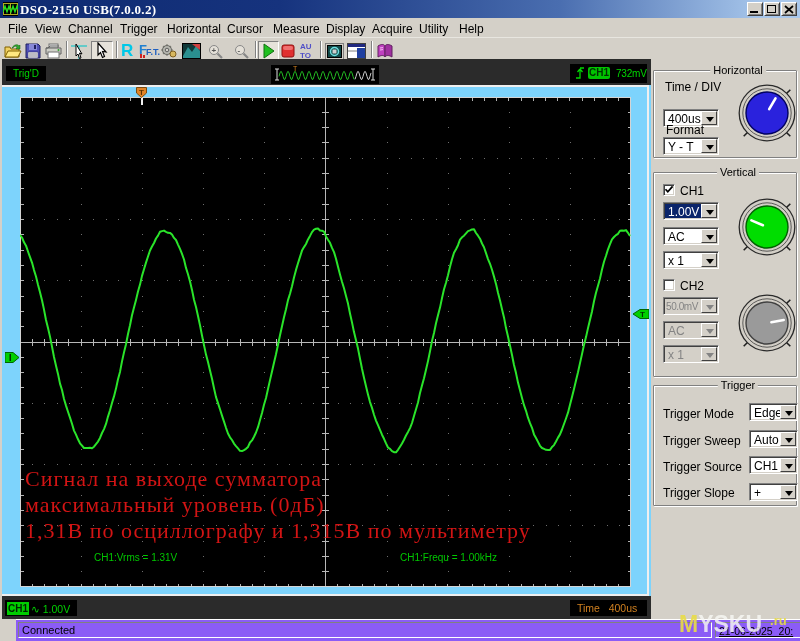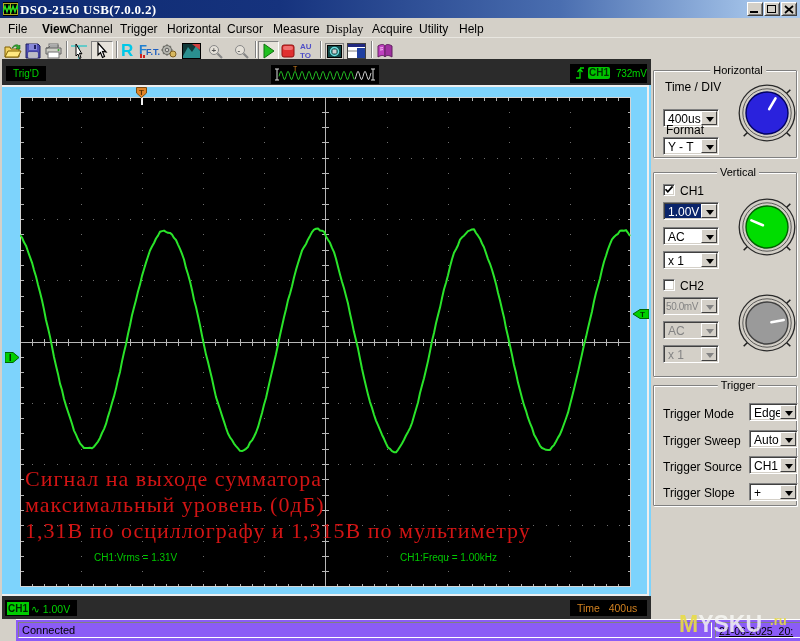--- a/index.html
+++ b/index.html
@@ -60,27 +60,27 @@
     <span style="position:absolute;left:2px;top:2px;width:9px;height:8px;border:1.5px solid #000;"></span>
   </div>
 <div class="abs tbtn" style="left:781px;">
     <svg style="position:absolute;left:2px;top:2px" width="10" height="9" viewBox="0 0 10 9">
       <path d="M1,1 L9,8 M9,1 L1,8" stroke="#000" stroke-width="1.7"></path>
     </svg>
   </div>
 
 <div class="abs menubar">
 <span style="left:8px;">File</span>
-    <span style="left:42px;font-weight:bold;">View</span>
+    <span style="left:35px;">View</span>
     <span style="left:68px;">Channel</span>
     <span style="left:120px;">Trigger</span>
     <span style="left:167px;">Horizontal</span>
     <span style="left:227px;text-align:center;">Cursor</span>
     <span style="left:273px;">Measure</span>
-    <span style="left:326px;font-family:Liberation Serif, serif;">Display</span>
+    <span style="left:326px;">Display</span>
     <span style="left:372px;">Acquire</span>
     <span style="left:419px;">Utility</span>
     <span style="left:459px;">Help</span>
 </div>
 
 <div class="abs toolbar" id="toolbar">
     <div style="position:absolute;left:4px;top:5px;width:18px;height:16px;">
       <svg width="18" height="16" viewBox="0 0 18 16">
         <path d="M1,4 L6,4 L7,6 L15,6 L15,14 L1,14 Z" fill="#f0d060" stroke="#806000"></path>
         <path d="M1,14 L4,8 L17,8 L14,14 Z" fill="#ffe880" stroke="#806000"></path>

